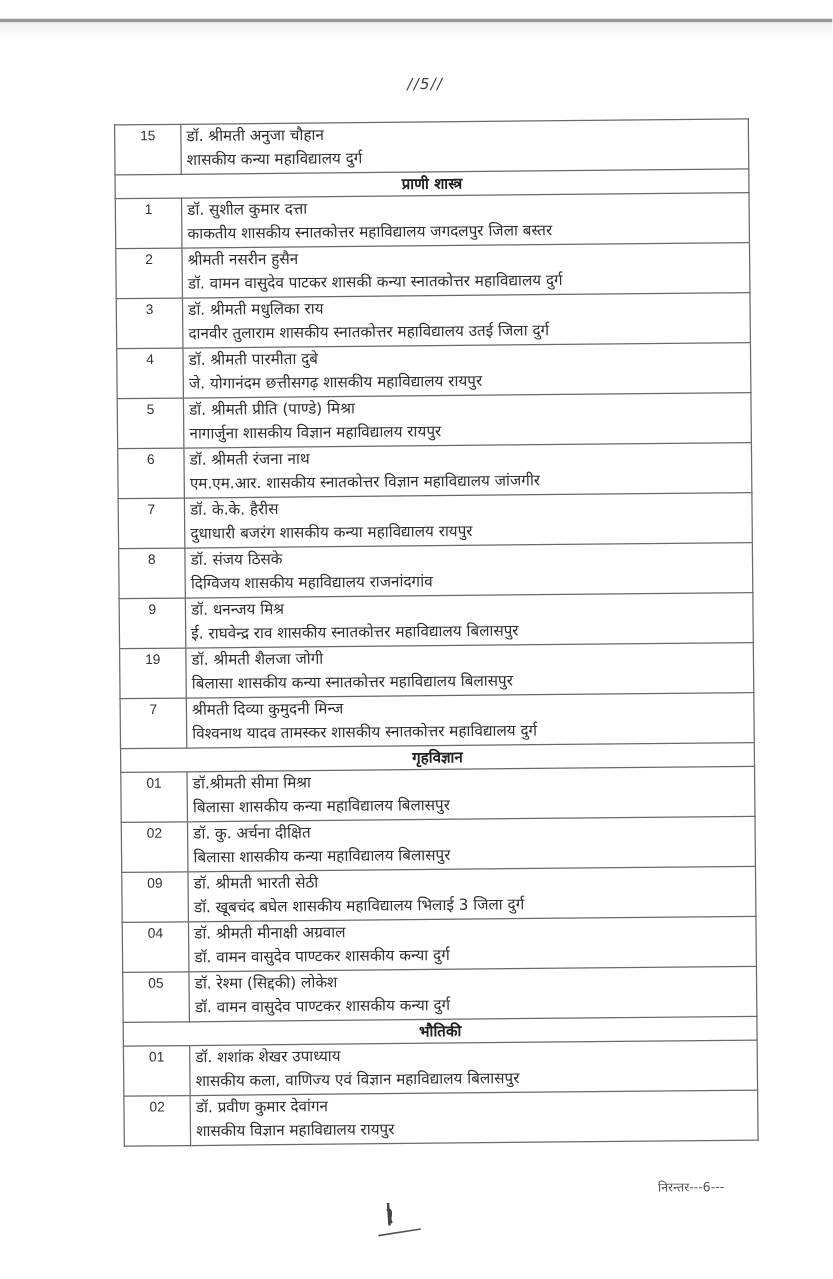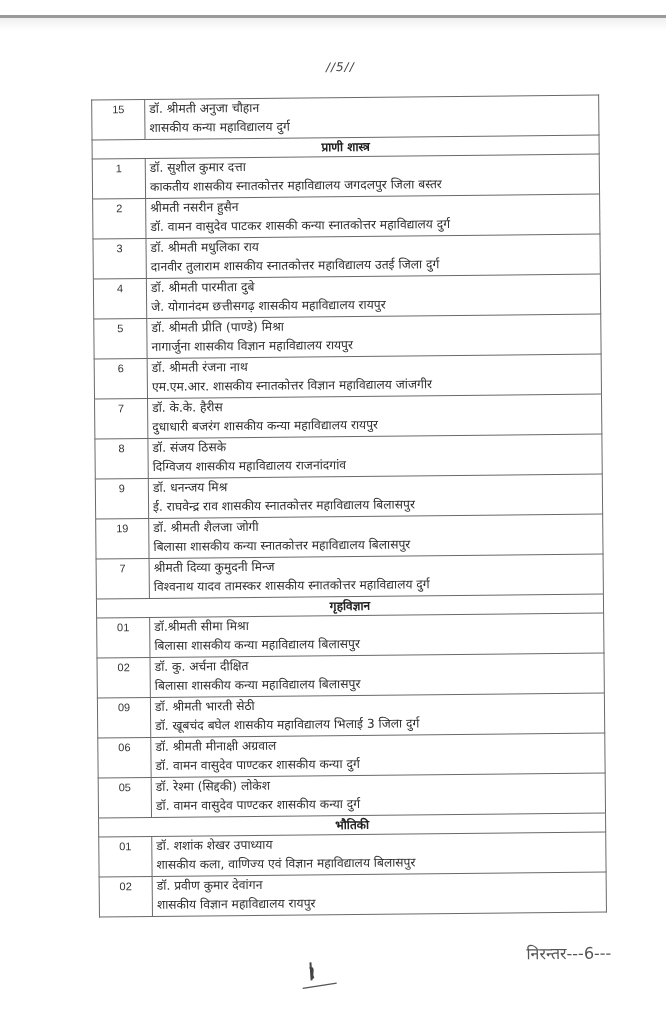--- a/index.html
+++ b/index.html
@@ -74,21 +74,21 @@
       text-align: center;
       font-weight: bold;
       font-size: 12px;
       height: 18px;
       line-height: 18px;
       color: #222;
     }
     .continue-note {
       position: absolute;
       left: 522px; top: 944px;
-      font-size: 16px;
+      font-size: 10px;
       color: #555;
     }
     .signature {
       position: absolute;
       left: 296px; top: 958px;
       width: 40px; height: 32px;
     }
   </style>
 </head>
 <body>
@@ -209,21 +209,21 @@
           </td>
         </tr>
       <tr>
           <td class="sno">09</td>
           <td class="entry">
             <span class="name">डॉ. श्रीमती भारती सेठी</span>
             <span class="inst">डॉ. खूबचंद बघेल शासकीय महाविद्यालय भिलाई 3 जिला दुर्ग</span>
           </td>
         </tr>
       <tr>
-          <td class="sno">06</td>
+          <td class="sno">04</td>
           <td class="entry">
             <span class="name">डॉ. श्रीमती मीनाक्षी अग्रवाल</span>
             <span class="inst">डॉ. वामन वासुदेव पाण्टकर शासकीय कन्या दुर्ग</span>
           </td>
         </tr>
       <tr>
           <td class="sno">05</td>
           <td class="entry">
             <span class="name">डॉ. रेश्मा (सिद्दकी) लोकेश</span>
             <span class="inst">डॉ. वामन वासुदेव पाण्टकर शासकीय कन्या दुर्ग</span>

